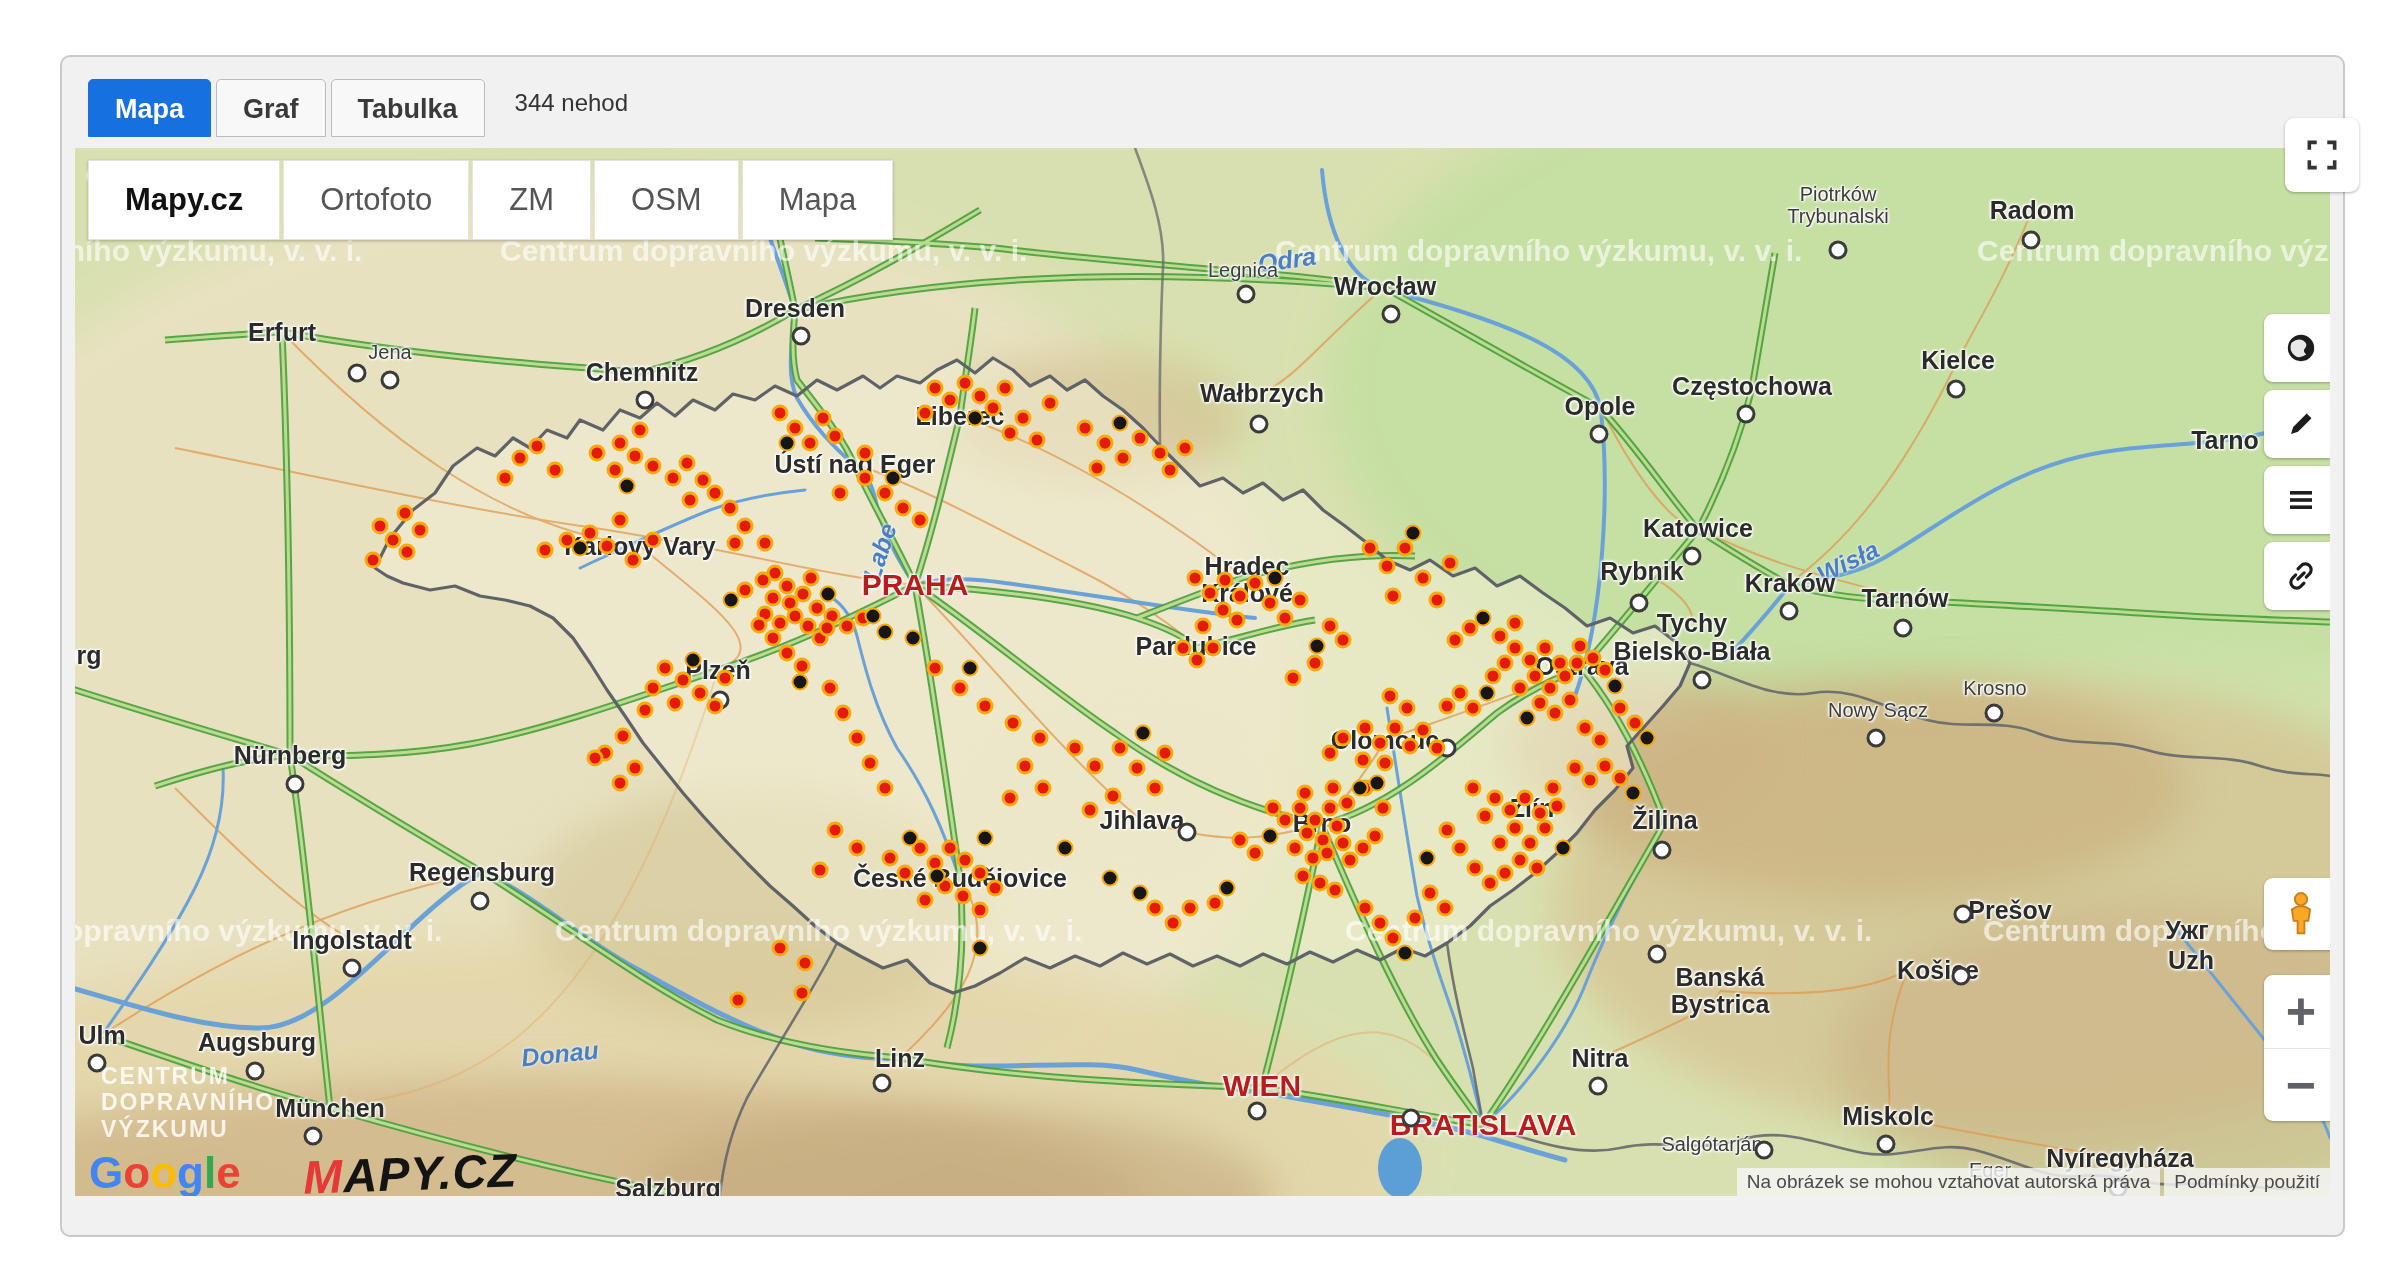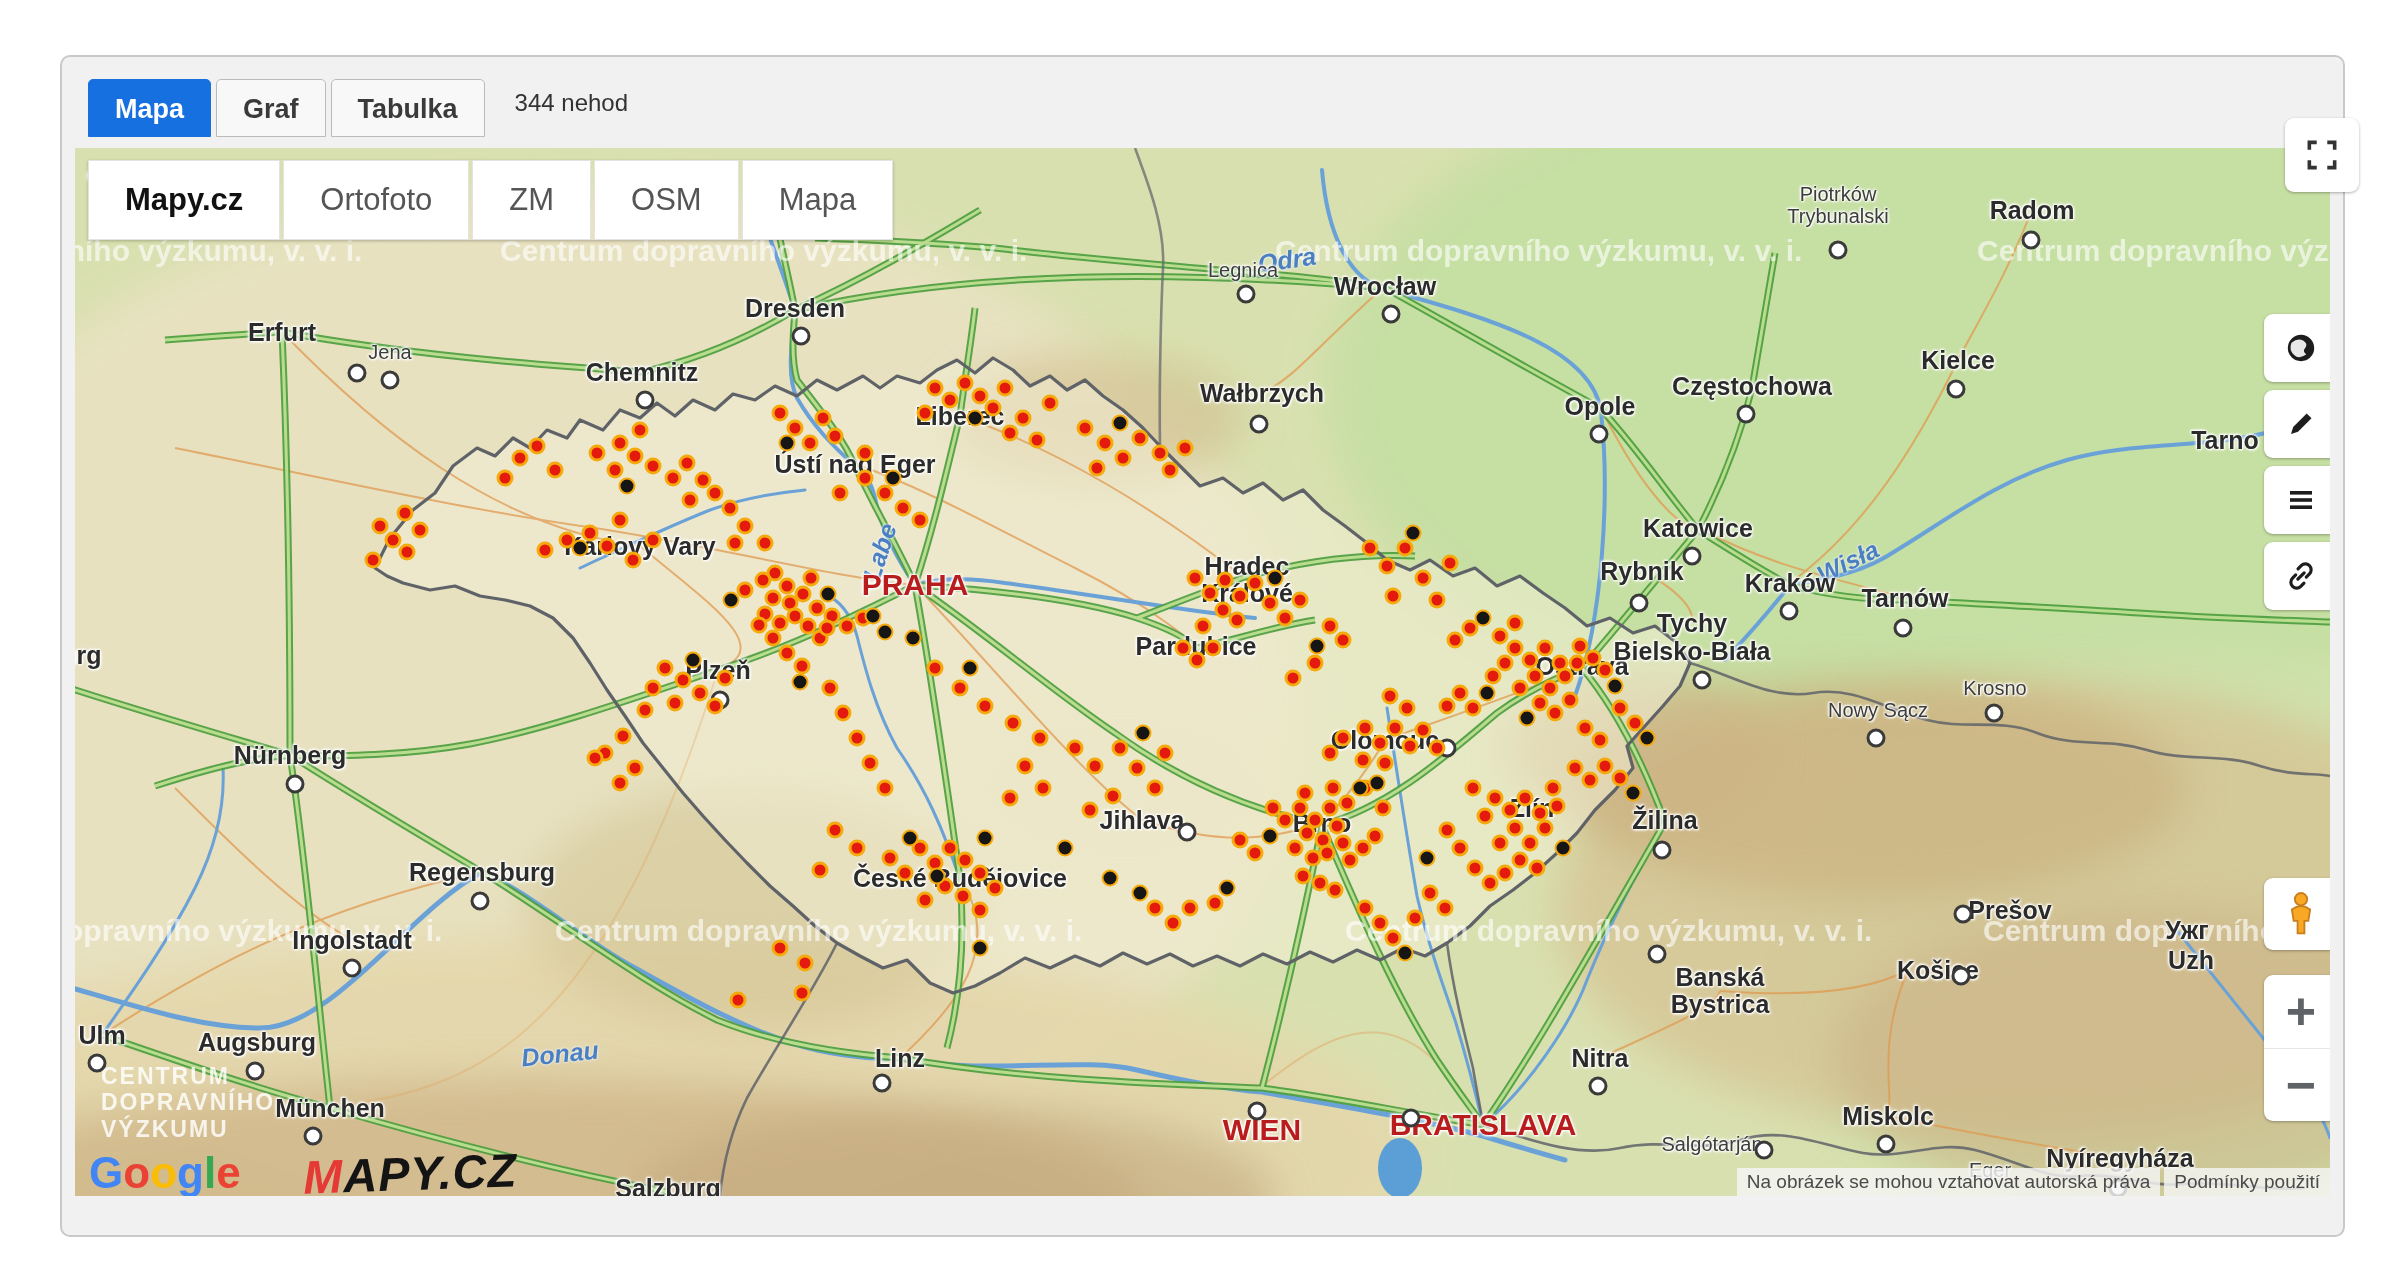--- a/index.html
+++ b/index.html
@@ -261,21 +261,21 @@
         <div class="marker" style="left: 277px; top: 820px;"></div>
         <div class="city" style="left: 27px; top: 887px;">Ulm</div>
         <div class="marker" style="left: 22px; top: 915px;"></div>
         <div class="city" style="left: 182px; top: 894px;">Augsburg</div>
         <div class="marker" style="left: 180px; top: 923px;"></div>
         <div class="city" style="left: 255px; top: 960px;">München</div>
         <div class="marker" style="left: 238px; top: 988px;"></div>
         <div class="city" style="left: 825px; top: 910px;">Linz</div>
         <div class="marker" style="left: 807px; top: 935px;"></div>
         <div class="city" style="left: 593px; top: 1040px;">Salzburg</div>
-        <div class="city cap" style="left: 1187px; top: 938px; margin-top: 44px;">WIEN</div>
+        <div class="city cap" style="left: 1187px; top: 938px;">WIEN</div>
         <div class="marker" style="left: 1182px; top: 963px;"></div>
         <div class="city cap" style="left: 1408px; top: 977px;">BRATISLAVA</div>
         <div class="marker" style="left: 1336px; top: 970px;"></div>
         <div class="city" style="left: 1525px; top: 910px;">Nitra</div>
         <div class="marker" style="left: 1523px; top: 938px;"></div>
         <div class="city" style="left: 885px; top: 730px;">České Budějovice</div>
         <div class="city" style="left: 1067px; top: 672px;">Jihlava</div>
         <div class="marker" style="left: 1112px; top: 684px;"></div>
         <div class="city" style="left: 1247px; top: 675px;">Brno</div>
         <div class="city" style="left: 1310px; top: 592px;">Olomouc</div>

